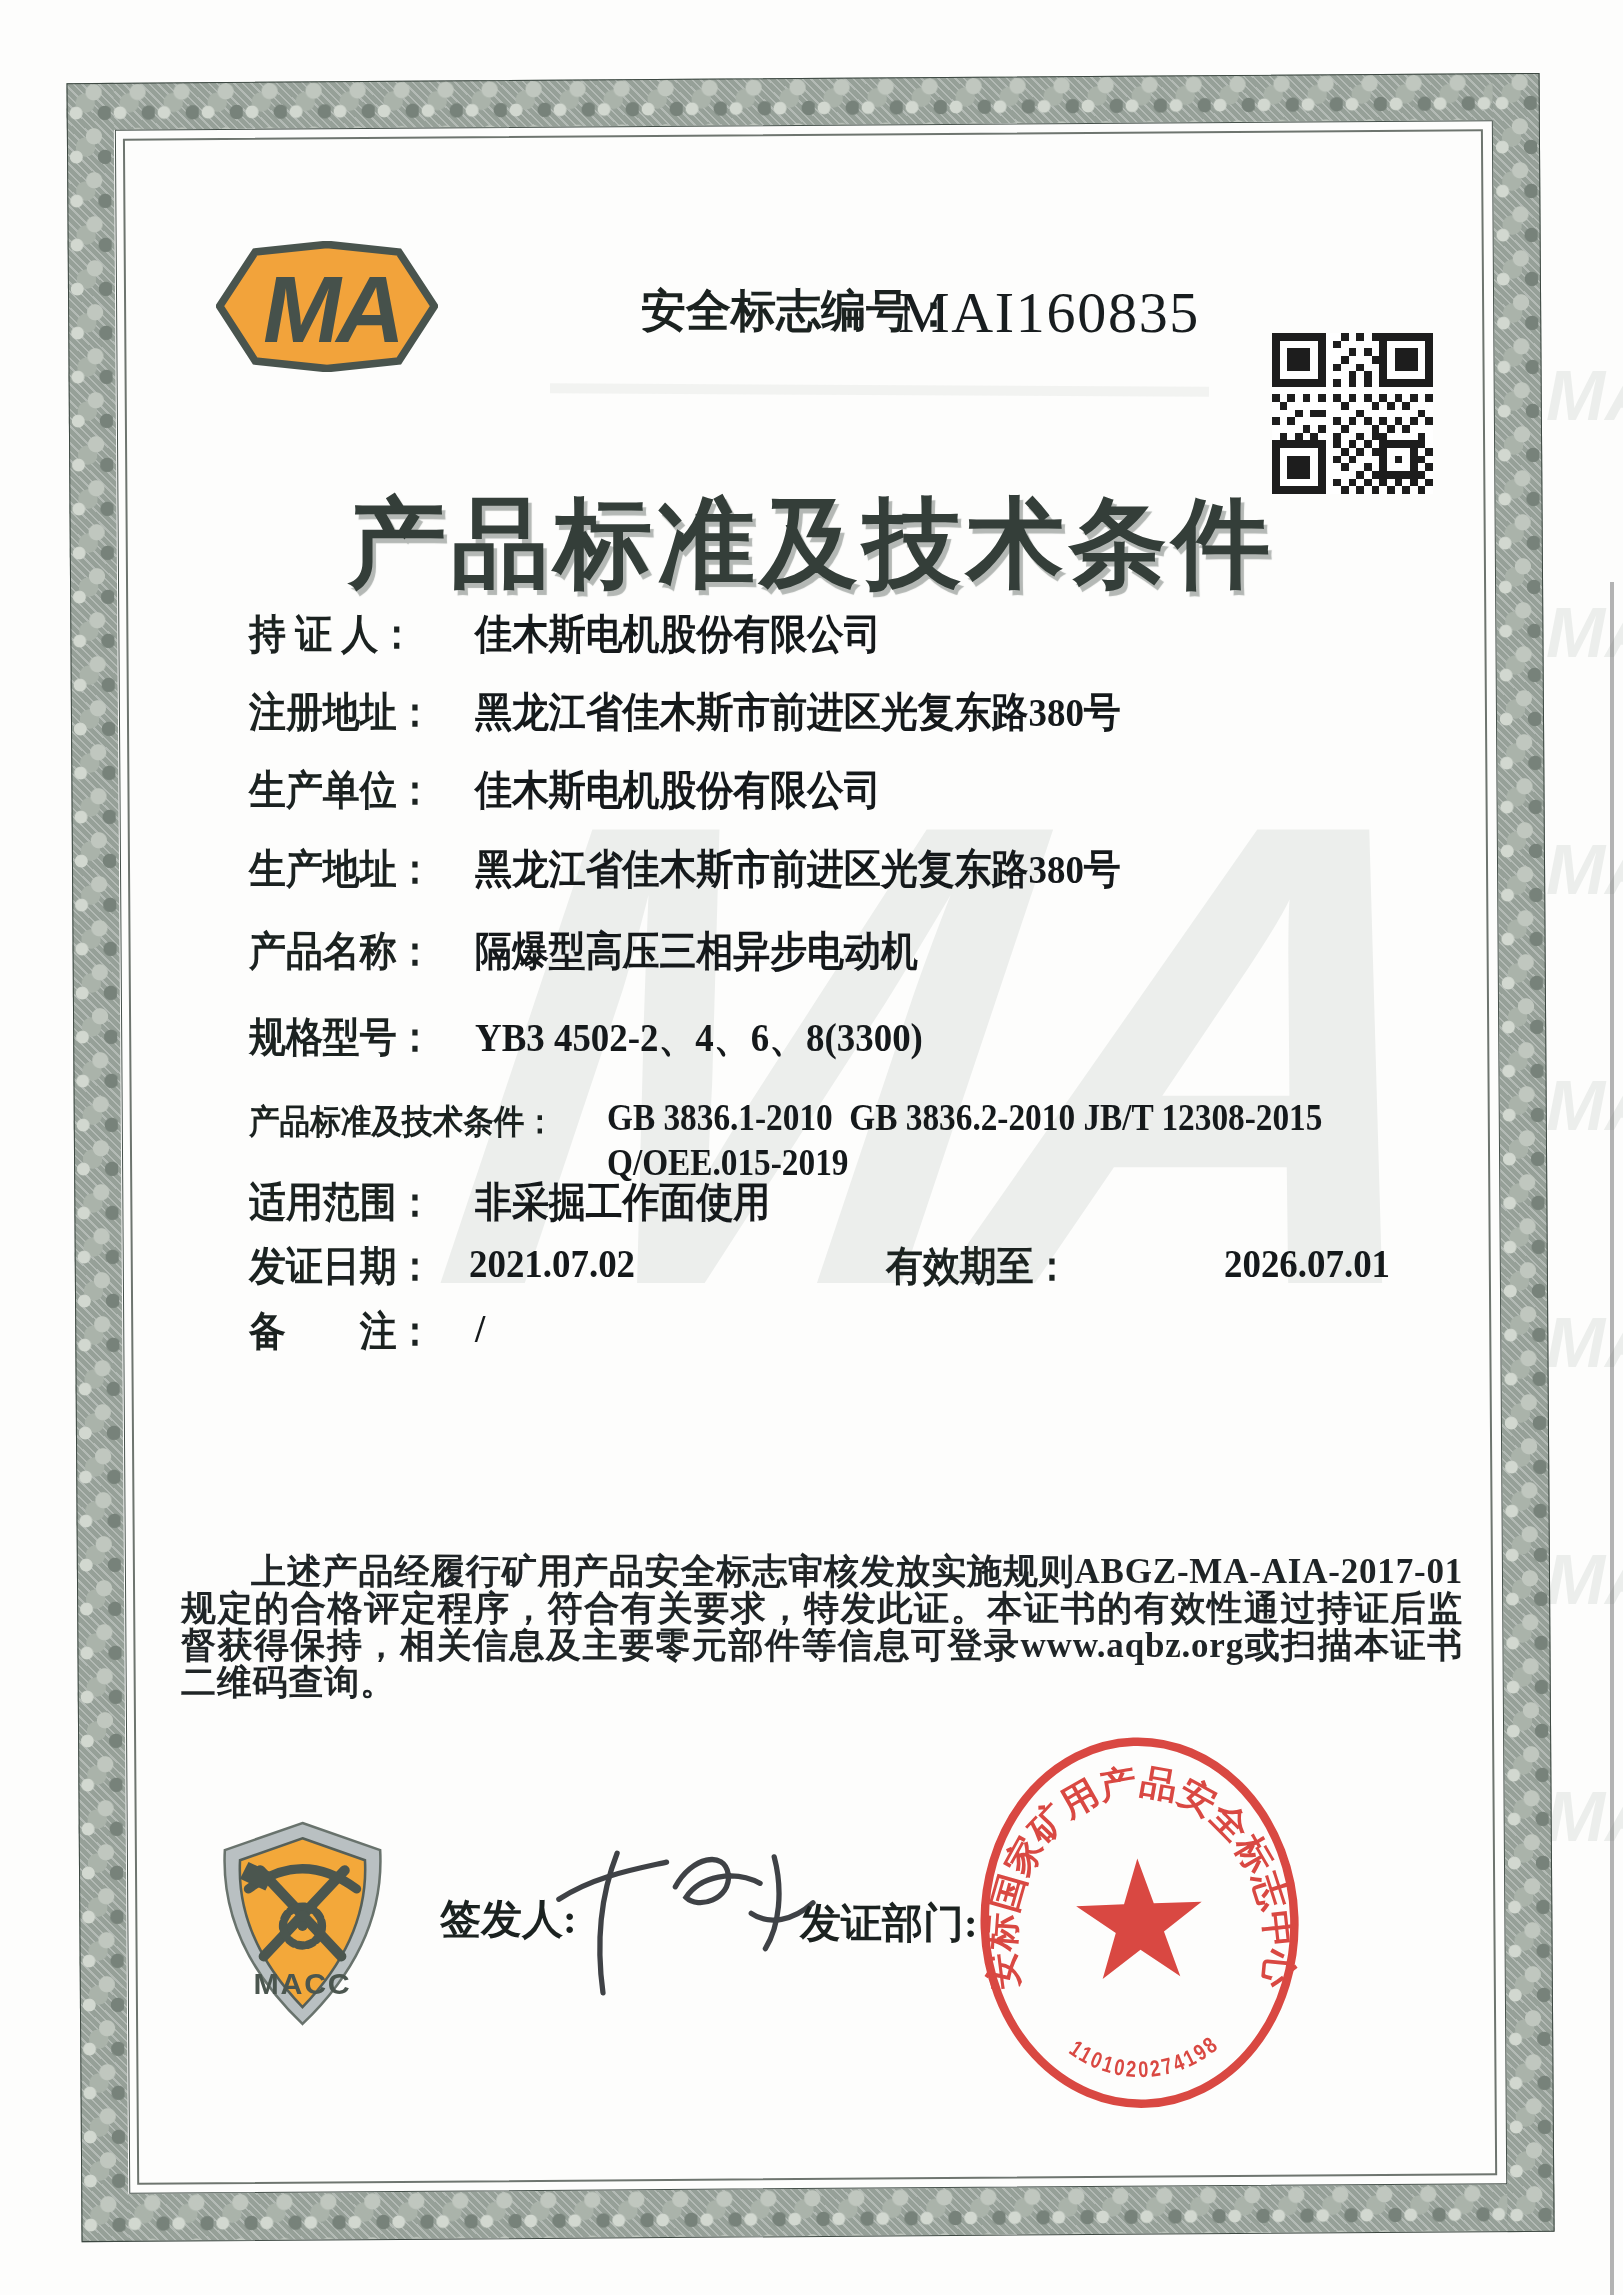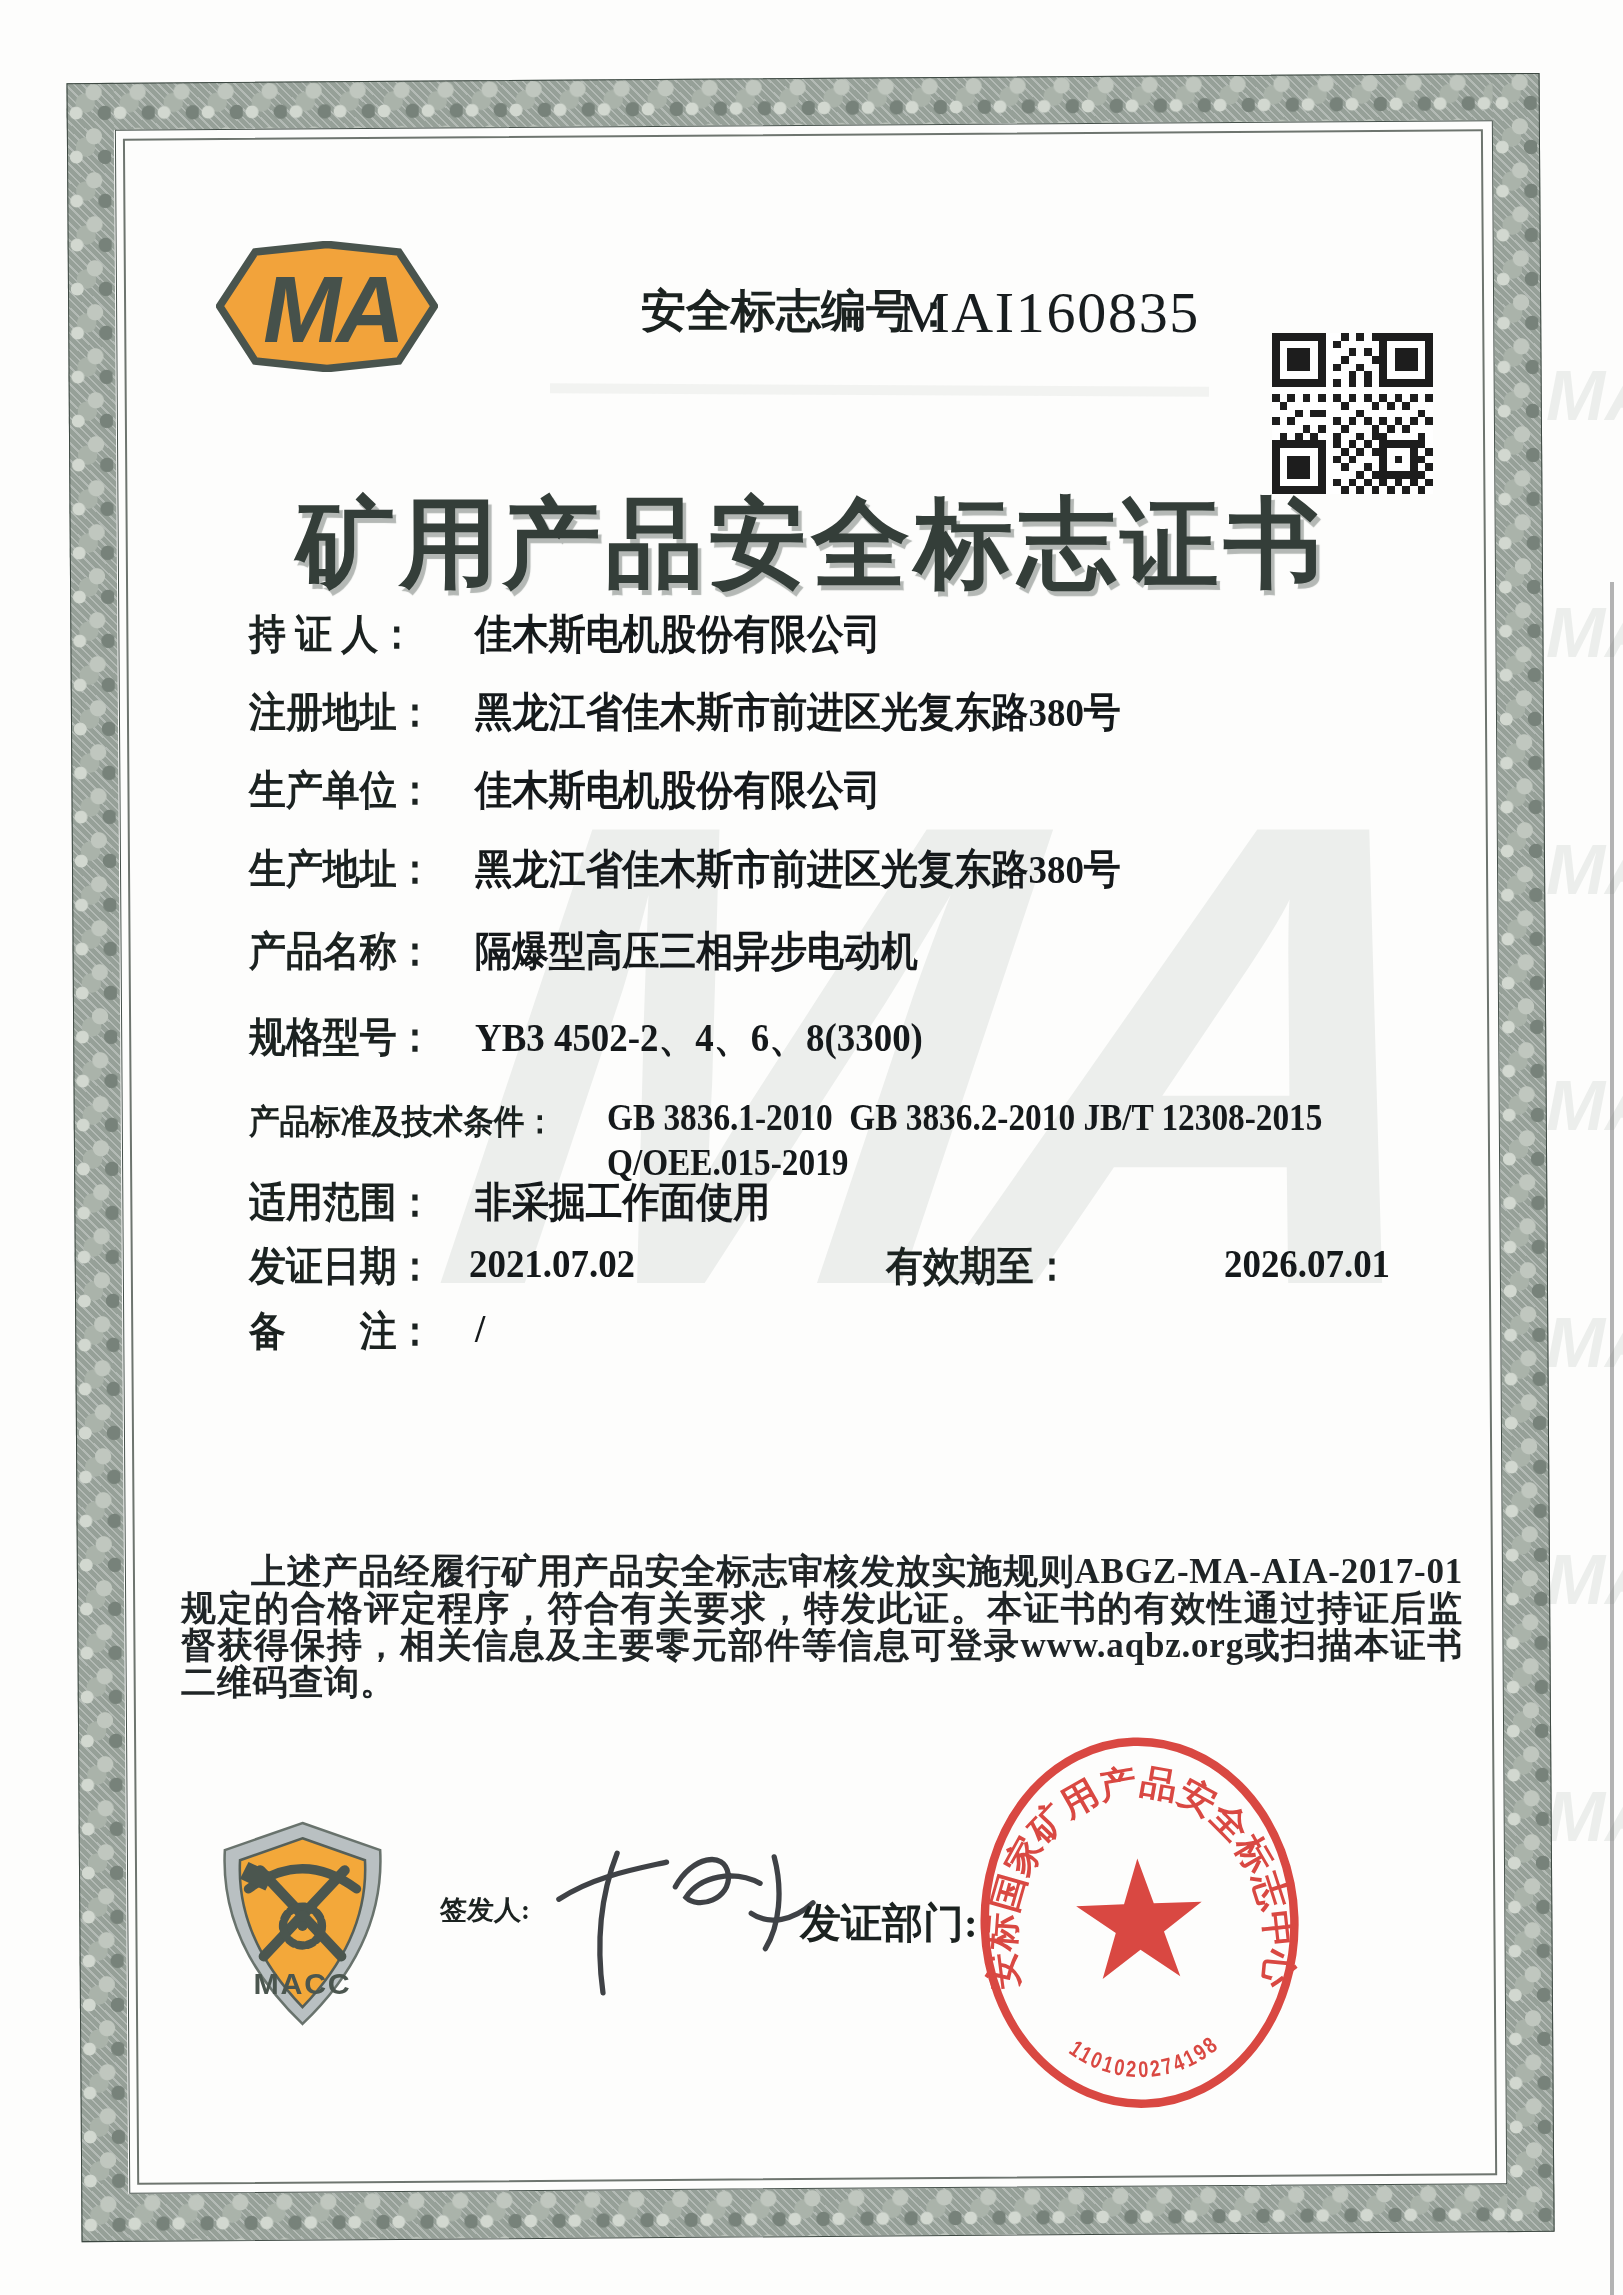--- a/index.html
+++ b/index.html
@@ -61,21 +61,21 @@
   .fvalue.shift{left:607px;font-size:37px;top:1.7px;}
   .fvalue.l2{left:607px;font-size:37px;}
 
   
   .statement{position:absolute;left:181px;top:1518px;width:1282px;z-index:2;
              font-size:35px;line-height:37px;font-weight:600;color:#1f2426;
              text-align:justify;text-indent:2em;letter-spacing:0.8px;}
 
   
   .macc{position:absolute;left:201px;top:1818px;width:203px;height:211px;}
-  .signer-label{position:absolute;left:440px;top:1892px;font-size:27px;font-weight:700;color:#1b2220;}
+  .signer-label{position:absolute;left:440px;top:1892px;font-size:41px;font-weight:700;color:#1b2220;}
   .signature{position:absolute;left:541px;top:1818px;width:304px;height:203px;}
   .issuer-label{position:absolute;left:800px;top:1896px;font-size:41px;font-weight:700;color:#1b2220;}
   .seal{position:absolute;left:972px;top:1728px;width:335px;height:386px;
         transform:rotate(-2deg);opacity:.9;z-index:4;}
 </style>
 </head>
 <body>
 
 <div class="page">
 
@@ -209,21 +209,21 @@
         <rect x="14" y="19" width="1" height="1"></rect>
       <rect x="16" y="19" width="1" height="1"></rect>
         <rect x="18" y="19" width="1" height="1"></rect>
         <rect x="20" y="19" width="1" height="1"></rect>
       <rect x="15" y="20" width="1" height="1"></rect>
         <rect x="17" y="20" width="1" height="1"></rect>
         <rect x="19" y="20" width="1" height="1"></rect>
     </g>
   </svg>
 
-  <div class="title">矿用产品安全标志证书</div>
+  <div class="title">产品标准及技术条件</div>
 
   <div class="row" style="top:607px">
     <span class="flabel">持 证 人：</span>
     <span class="fvalue">佳木斯电机股份有限公司</span>
   </div>
   <div class="row" style="top:685px">
     <span class="flabel">注册地址：</span>
     <span class="fvalue">黑龙江省佳木斯市前进区光复东路380号</span>
   </div>
   <div class="row" style="top:763px">

